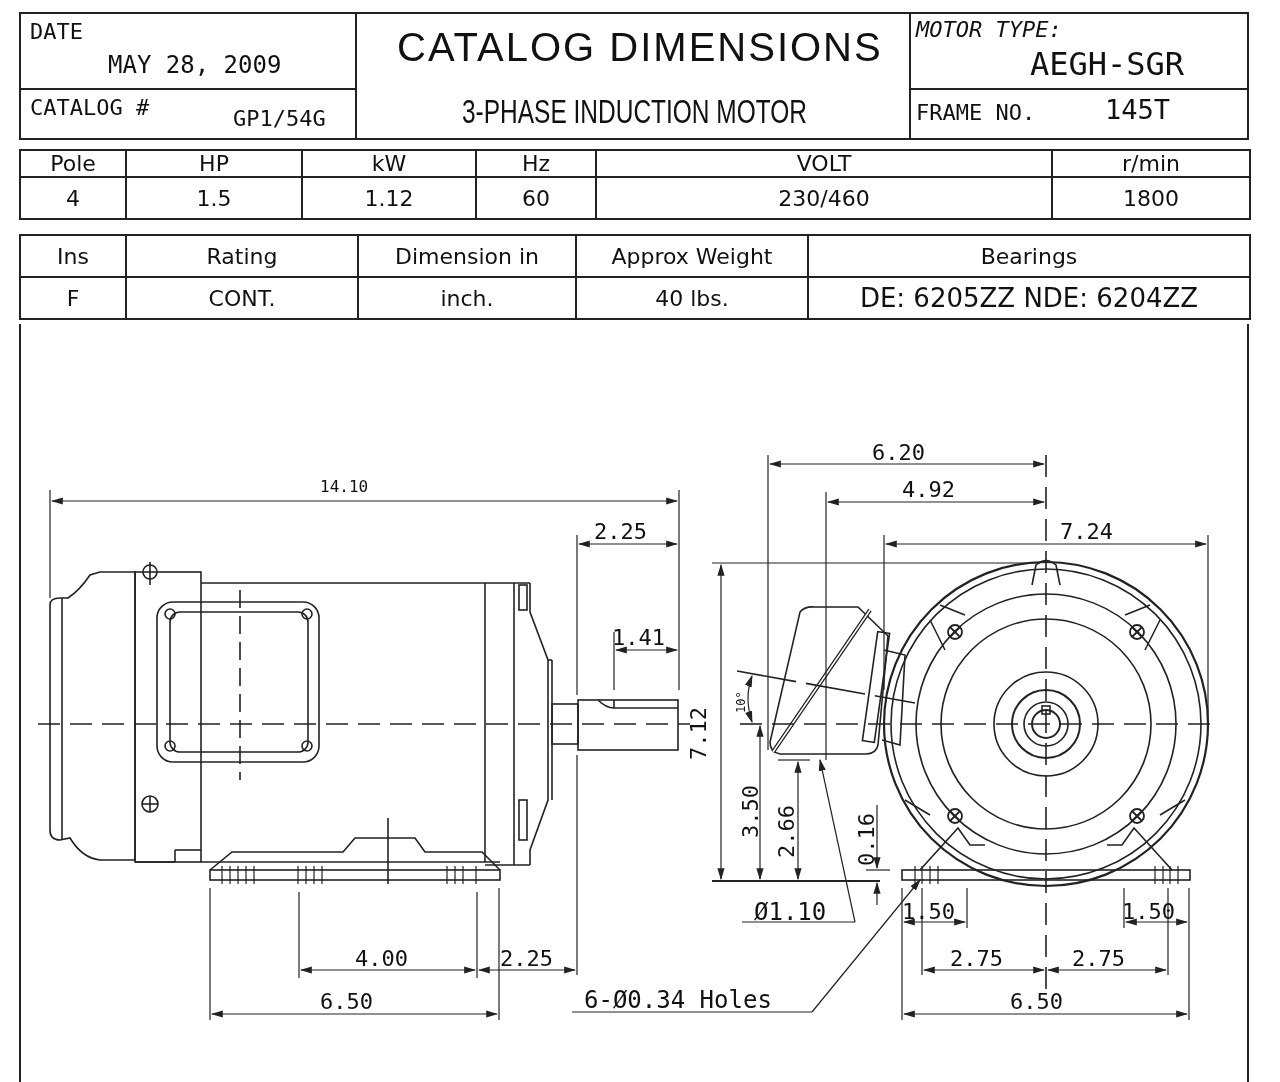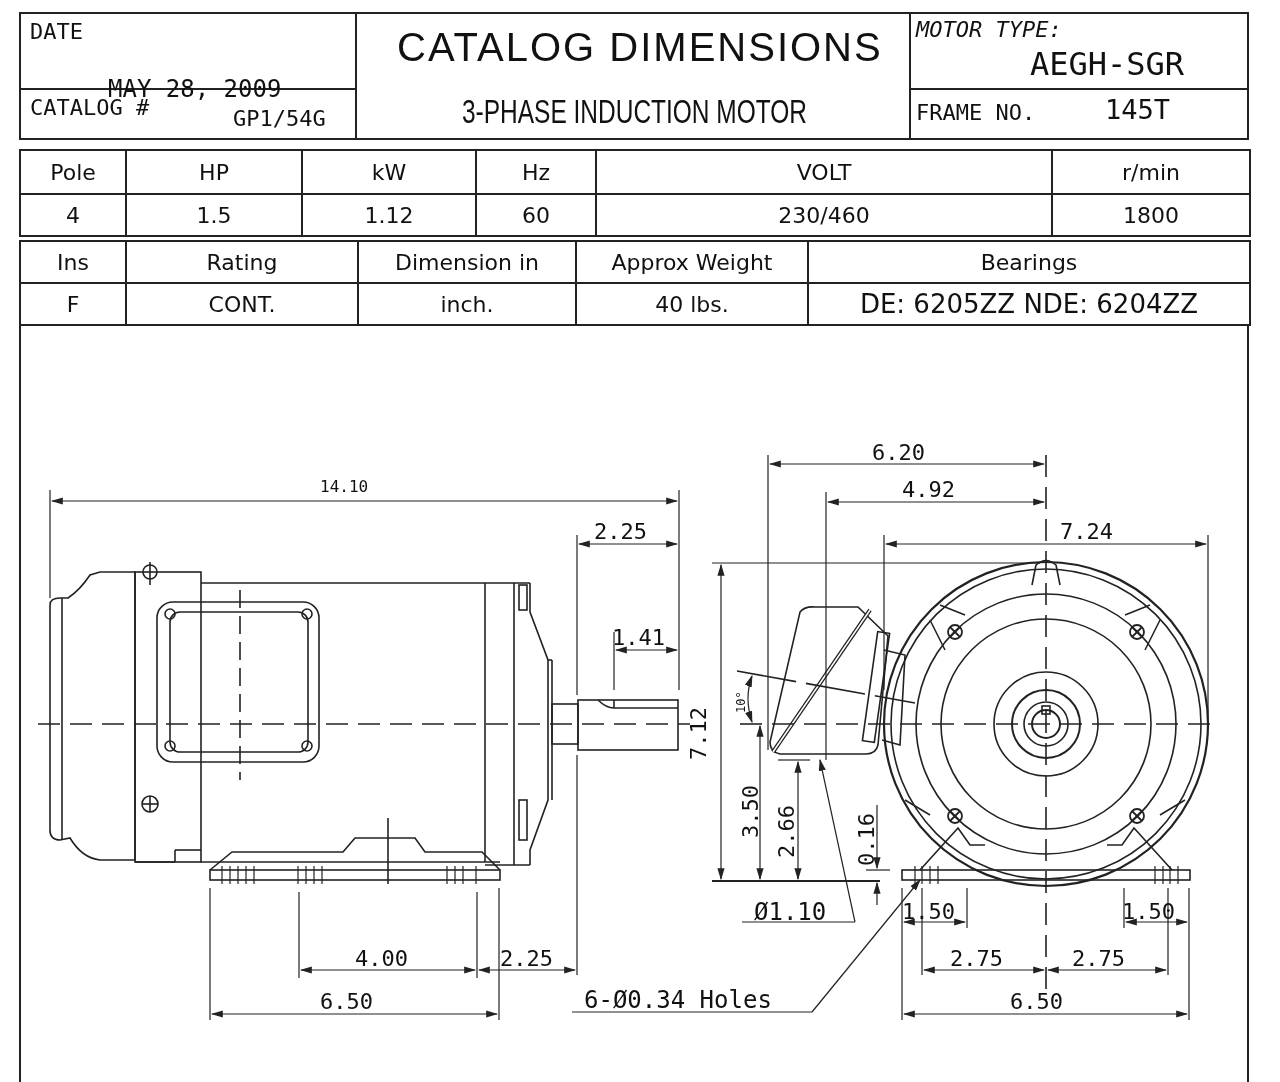--- a/index.html
+++ b/index.html
@@ -16,21 +16,21 @@
 </head>
 <body>
 
 <div class="box" style="left:19px; top:12px; width:1230px; height:128px;"></div>
 <div class="abs" style="left:355px; top:12px; width:2px; height:128px; background:#222;"></div>
 <div class="abs" style="left:909px; top:12px; width:2px; height:128px; background:#222;"></div>
 <div class="abs" style="left:19px; top:88px; width:337px; height:2px; background:#222;"></div>
 <div class="abs" style="left:909px; top:88px; width:340px; height:2px; background:#222;"></div>
 
 <span class="txt cad" style="left:30px; top:21px; font-size:22px;">DATE</span>
-<span class="txt cad" style="left:108px; top:53px; font-size:24px;margin-top:24px;">MAY 28, 2009</span>
+<span class="txt cad" style="left:108px; top:53px; font-size:24px;">MAY 28, 2009</span>
 <span class="txt cad" style="left:30px; top:97px; font-size:22px;">CATALOG #</span>
 <span class="txt cad" style="left:233px; top:108px; font-size:22px;">GP1/54G</span>
 
 <span class="txt" style="left:397px; top:27px; font-size:40px; font-family:'Liberation Sans', sans-serif; font-weight:normal; letter-spacing:2px;">CATALOG DIMENSIONS</span>
 <span class="txt" style="left:462px; top:94px; font-size:34px; font-family:'Liberation Sans', sans-serif; transform:scaleX(0.72); transform-origin:left top;">3-PHASE INDUCTION MOTOR</span>
 
 <span class="txt cad" style="left:916px; top:19px; font-size:22px;font-style:italic;">MOTOR TYPE:</span>
 <span class="txt cad" style="left:1030px; top:48px; font-size:32px;text-align:right;">AEGH-SGR</span>
 <span class="txt cad" style="left:916px; top:102px; font-size:22px;">FRAME NO.</span>
 <span class="txt cad" style="left:1105px; top:96px; font-size:27px;">145T</span>
@@ -38,40 +38,40 @@
 <table class="spec" style="left:19px; top:149px; width:1230px;">
   <colgroup>
     <col style="width:106px">
       <col style="width:176px">
       <col style="width:174px">
       <col style="width:120px">
       <col style="width:456px">
       <col style="width:198px">
   </colgroup>
   <tbody>
-      <tr style="height:44px;">
+      <tr style="height:27px;">
     <td>Pole</td>
     <td>HP</td>
     <td>kW</td>
     <td>Hz</td>
     <td>VOLT</td>
     <td>r/min</td>
   </tr>
   <tr style="height:42px;">
     <td>4</td>
     <td>1.5</td>
     <td>1.12</td>
     <td>60</td>
     <td>230/460</td>
     <td>1800</td>
   </tr>
 </tbody>
   </table>
 
-<table class="spec" style="left:19px; top:240px; width:1230px;padding-left:16px;">
+<table class="spec" style="left:19px; top:234px; width:1230px;padding-left:16px;">
   <colgroup>
     <col style="width:106px">
       <col style="width:232px">
       <col style="width:218px">
       <col style="width:232px">
       <col style="width:442px">
   </colgroup>
   <tbody>
       <tr style="height:42px;">
     <td>Ins</td>

